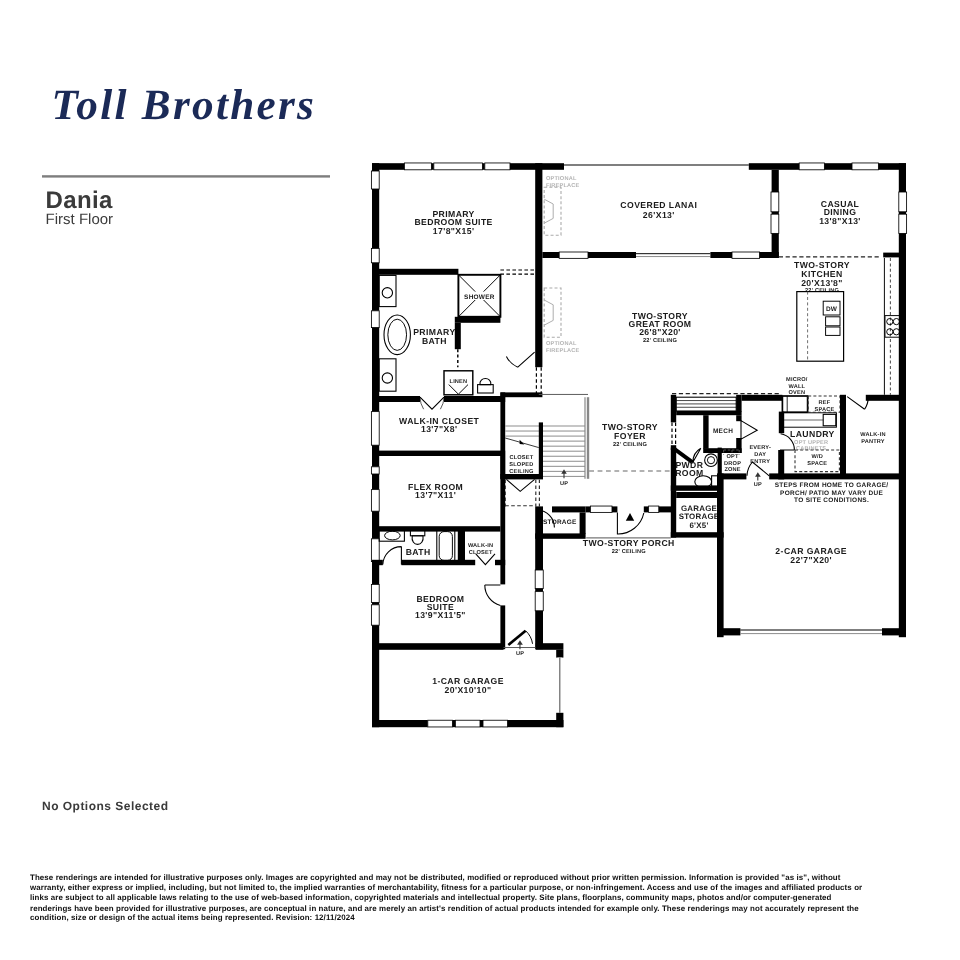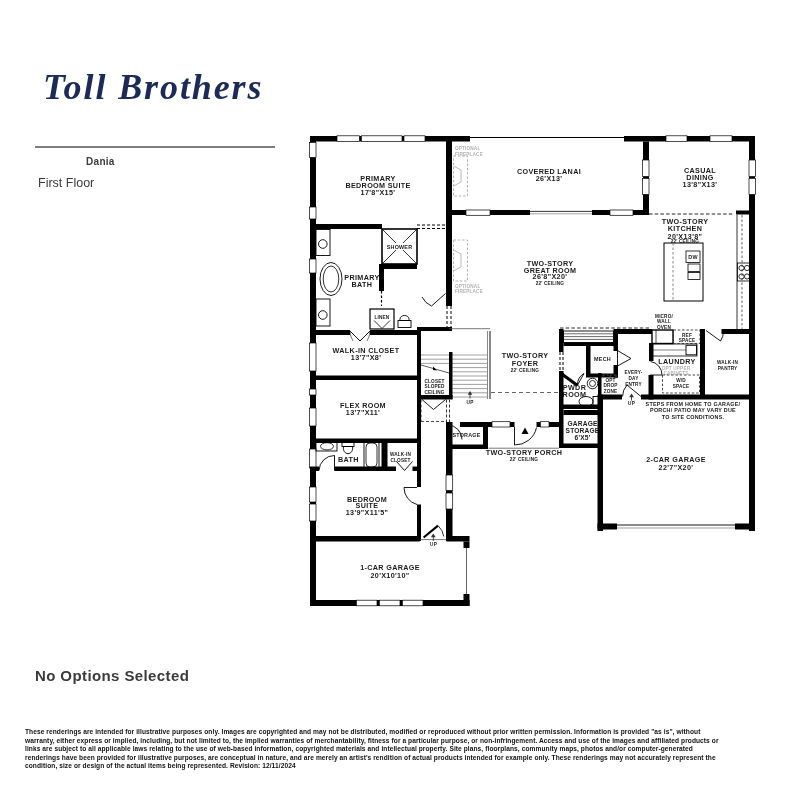--- a/index.html
+++ b/index.html
@@ -1,21 +1,21 @@
 <!DOCTYPE html>
 <html><head>
 <meta charset="utf-8">
 <style>
   html,body { margin:0; padding:0; background:#fff; width:800px; height:800px; overflow:hidden; }
   .page { position:relative; width:800px; height:588px; font-family:"Liberation Sans", sans-serif; }
   .logo { position:absolute; left:43px; top:66px; font-family:"Liberation Serif", serif; font-style:italic; font-weight:bold; font-size:36px; color:#1b2a57; letter-spacing:1.9px; }
   .rule { position:absolute; left:35px; top:146px; width:240px; height:2.4px; background:#7e7e7e; }
-  .plan-name { position:absolute; left:38px; top:156px; font-size:10px; font-weight:bold; color:#3b3b3b; letter-spacing:0.3px;margin-left:48px; }
+  .plan-name { position:absolute; left:38px; top:156px; font-size:20px; font-weight:bold; color:#3b3b3b; letter-spacing:0.3px; }
   .floor { position:absolute; left:38px; top:176px; font-size:12.5px; color:#3b3b3b;text-align:right; }
-  .noopt { position:absolute; left:35px; top:667px; font-size:15px; font-weight:bold; color:#3b3b3b; letter-spacing:0.4px; }
+  .noopt { position:absolute; left:35px; top:667px; font-size:10px; font-weight:bold; color:#3b3b3b; letter-spacing:0.4px; }
   .disc { position:absolute; left:25px; top:728px; width:700px; font-size:6.6px; font-weight:bold; color:#111; line-height:8.6px; letter-spacing:0.08px; }
   svg text { font-family:"Liberation Sans", sans-serif; fill:#1a1a1a; }
   svg .r { font-size:7.2px; font-weight:bold; letter-spacing:0.35px; }
   svg .t { font-size:5.4px; font-weight:bold; letter-spacing:0.2px; }
   svg .s { font-size:5.4px; font-weight:bold; letter-spacing:0.25px; }
   svg .r2 { font-size:6.6px; font-weight:bold; letter-spacing:0.2px; }
   svg .t2 { font-size:4.7px; font-weight:bold; letter-spacing:0.15px; }
   svg .gy { font-size:4.7px; font-weight:bold; letter-spacing:0.15px; fill:#b3b3b3; }
 </style>
 </head>

